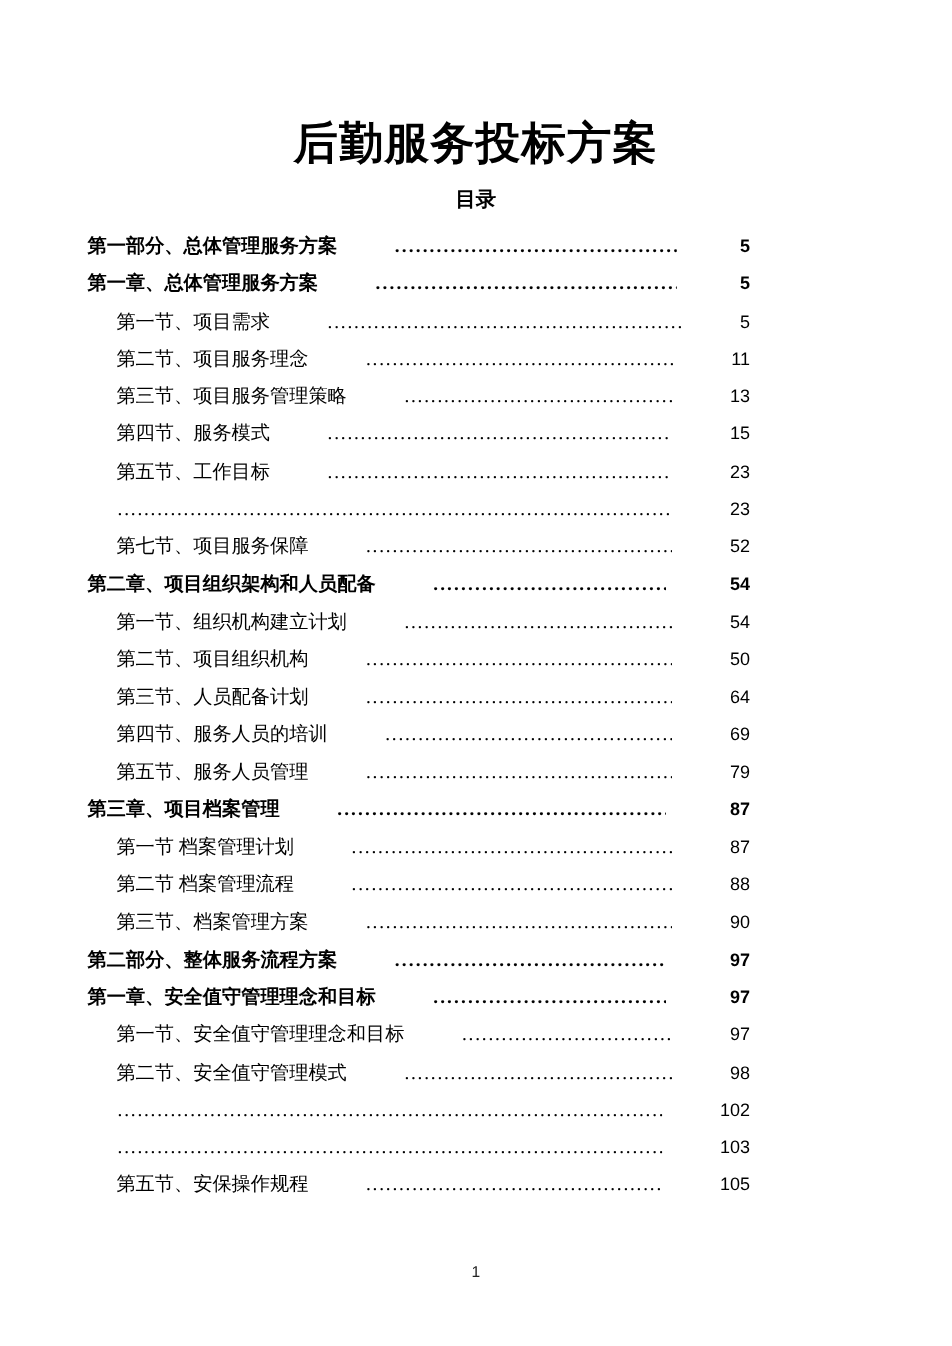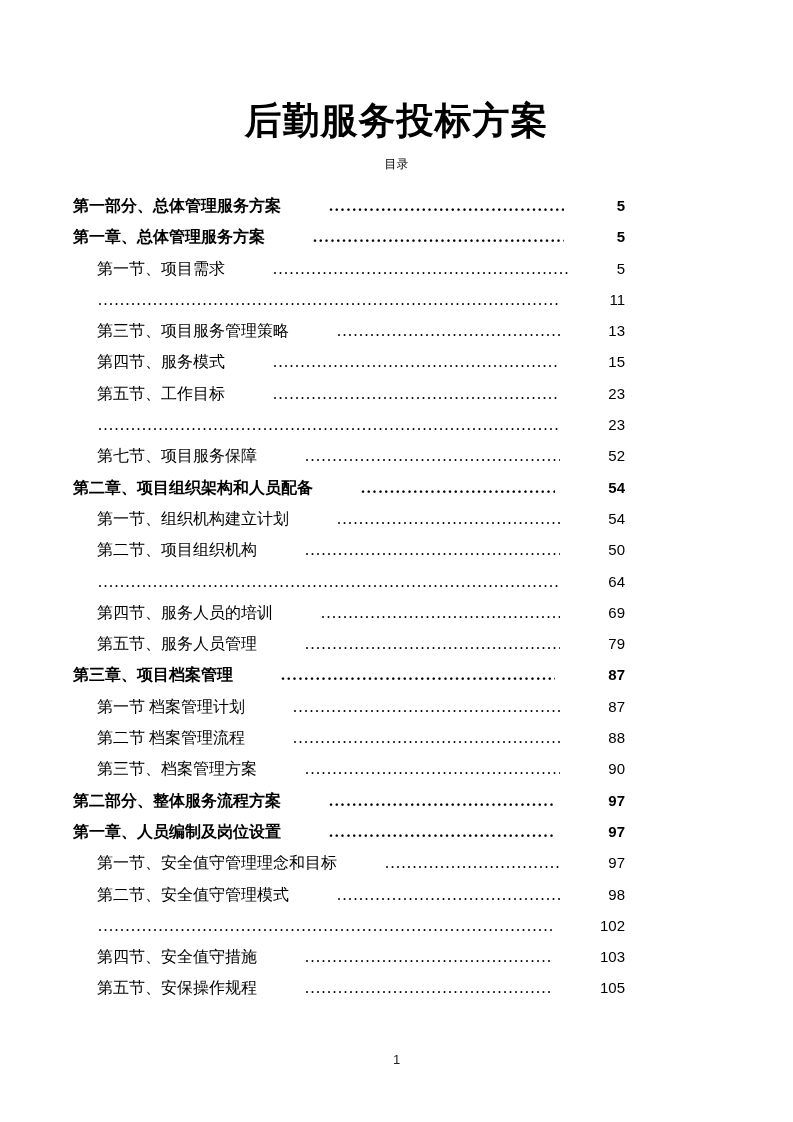--- a/index.html
+++ b/index.html
@@ -24,22 +24,22 @@
     font-weight: 700;
     line-height: 1.2;
     letter-spacing: 1px;
   }
   .toc-heading {
     position: absolute;
     top: 157px;
     left: 0;
     width: 100%;
     text-align: center;
-    font-size: 12px;
-    font-weight: 400;
+    font-size: 17px;
+    font-weight: 700;
     line-height: 1.2;
   }
   .toc {
     position: absolute;
     top: 190px;
     left: 73px;
     right: 168px;
   }
   .toc-row {
     display: flex;
@@ -95,20 +95,21 @@
         <span class="toc-label">第一章、总体管理服务方案</span>
         <span class="toc-dots"></span>
         <span class="toc-page">5</span>
       </div>
       <div class="toc-row lvl2">
         <span class="toc-label">第一节、项目需求</span>
         <span class="toc-dots"></span>
         <span class="toc-page">5</span>
       </div>
       <div class="toc-row lvl2">
+        <span class="toc-label">第二节、项目服务理念</span>
         <span class="toc-dots"></span>
         <span class="toc-page">11</span>
       </div>
       <div class="toc-row lvl2">
         <span class="toc-label">第三节、项目服务管理策略</span>
         <span class="toc-dots"></span>
         <span class="toc-page">13</span>
       </div>
       <div class="toc-row lvl2">
         <span class="toc-label">第四节、服务模式</span>
@@ -138,20 +139,21 @@
         <span class="toc-label">第一节、组织机构建立计划</span>
         <span class="toc-dots"></span>
         <span class="toc-page">54</span>
       </div>
       <div class="toc-row lvl2">
         <span class="toc-label">第二节、项目组织机构</span>
         <span class="toc-dots"></span>
         <span class="toc-page">50</span>
       </div>
       <div class="toc-row lvl2">
+        <span class="toc-label">第三节、人员配备计划</span>
         <span class="toc-dots"></span>
         <span class="toc-page">64</span>
       </div>
       <div class="toc-row lvl2">
         <span class="toc-label">第四节、服务人员的培训</span>
         <span class="toc-dots"></span>
         <span class="toc-page">69</span>
       </div>
       <div class="toc-row lvl2">
         <span class="toc-label">第五节、服务人员管理</span>
@@ -177,40 +179,39 @@
         <span class="toc-label">第三节、档案管理方案</span>
         <span class="toc-dots"></span>
         <span class="toc-page">90</span>
       </div>
       <div class="toc-row lvl1">
         <span class="toc-label">第二部分、整体服务流程方案</span>
         <span class="toc-dots"></span>
         <span class="toc-page">97</span>
       </div>
       <div class="toc-row lvl1">
-        <span class="toc-label">第一章、人员编制及岗位设置</span>
+        <span class="toc-label">第一章、安全值守管理理念和目标</span>
         <span class="toc-dots"></span>
         <span class="toc-page">97</span>
       </div>
       <div class="toc-row lvl2">
         <span class="toc-label">第一节、安全值守管理理念和目标</span>
         <span class="toc-dots"></span>
         <span class="toc-page">97</span>
       </div>
       <div class="toc-row lvl2">
         <span class="toc-label">第二节、安全值守管理模式</span>
         <span class="toc-dots"></span>
         <span class="toc-page">98</span>
       </div>
       <div class="toc-row lvl2">
         <span class="toc-dots"></span>
         <span class="toc-page">102</span>
       </div>
       <div class="toc-row lvl2">
-        <span class="toc-label">第四节、安全值守措施</span>
         <span class="toc-dots"></span>
         <span class="toc-page">103</span>
       </div>
       <div class="toc-row lvl2">
         <span class="toc-label">第五节、安保操作规程</span>
         <span class="toc-dots"></span>
         <span class="toc-page">105</span>
       </div>
     </nav>
   <div class="footer-page-num">1</div>

